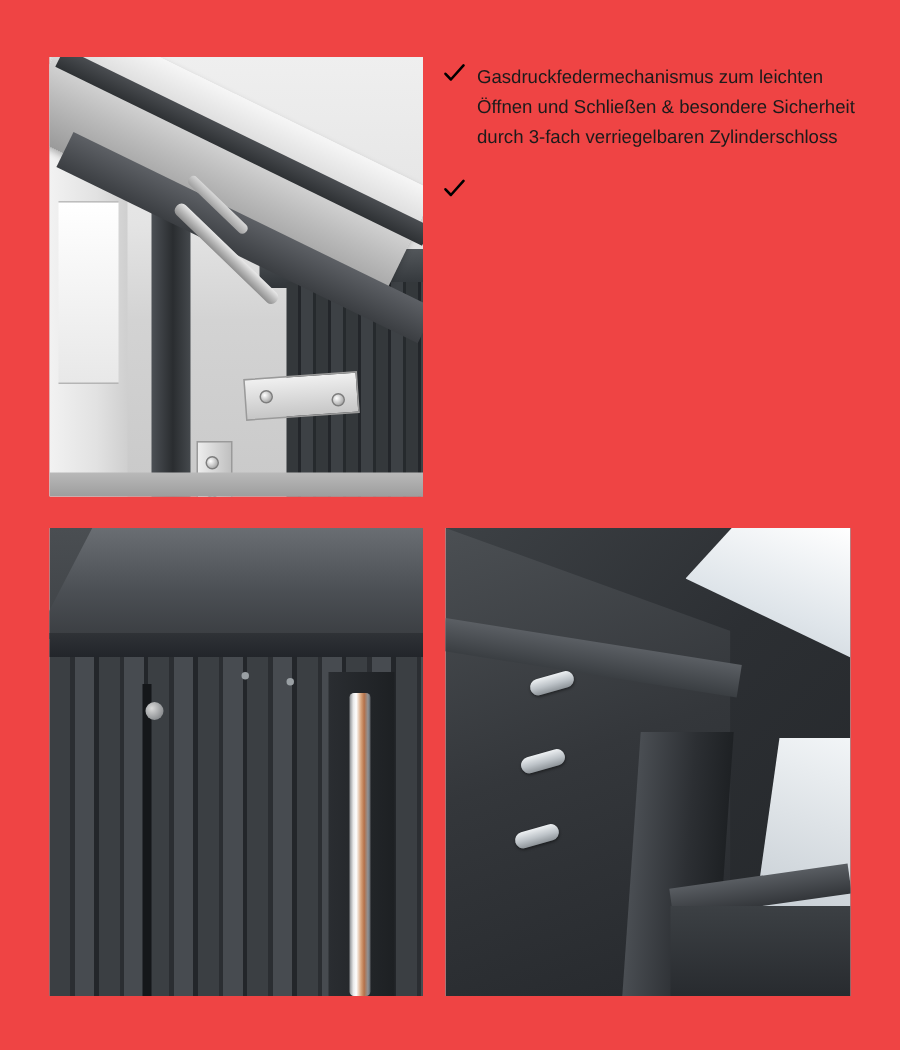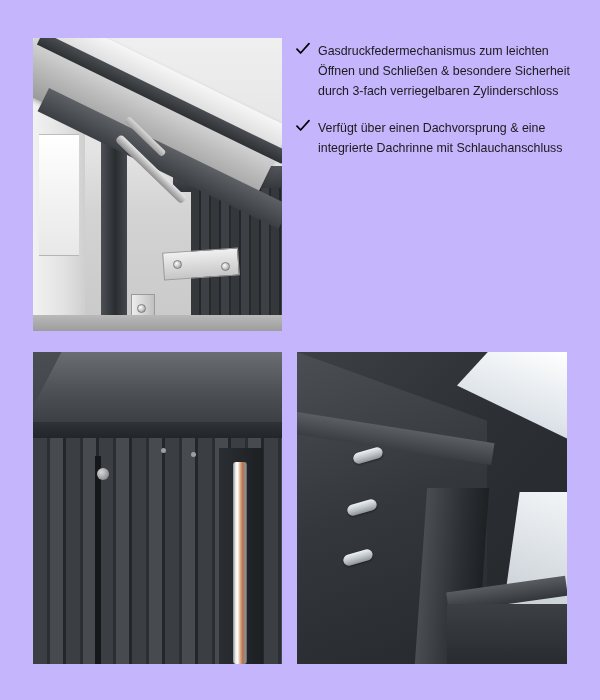--- a/index.html
+++ b/index.html
@@ -12,21 +12,21 @@
     width: 600px;
     height: 700px;
     font-family: "Liberation Sans", sans-serif;
     color: #1a1a1a;
     overflow: hidden;
   }
   .page {
     position: relative;
     width: 600px;
     height: 700px;
-    background: #c4b5fd;
+    background: #ef4444;
   }
 
   
   .top-row {
     position: absolute;
     left: 0;
     top: 0;
     width: 600px;
     height: 340px;
   }
@@ -368,21 +368,20 @@
         </span>
         <span>Gasdruckfedermechanismus zum leichten Öffnen und Schließen &amp; besondere Sicherheit durch 3-fach verriegelbaren Zylinderschloss</span>
       </div>
 
       <div class="feature">
         <span class="check">
           <svg viewBox="0 0 14 14" aria-hidden="true">
             <path d="M1 7.2 L4.6 11 L13 1.6" fill="none" stroke="currentColor" stroke-width="1.7" stroke-linecap="round" stroke-linejoin="round"></path>
           </svg>
         </span>
-        <span>Verfügt über einen Dachvorsprung &amp; eine integrierte Dachrinne mit Schlauchanschluss</span>
       </div>
 
 
     </div>
   </div>
 
   <div class="photo photo-bl">
     <div class="bl-bg"></div>
     <div class="bl-roof"></div>
     <div class="bl-roof-edge"></div>

